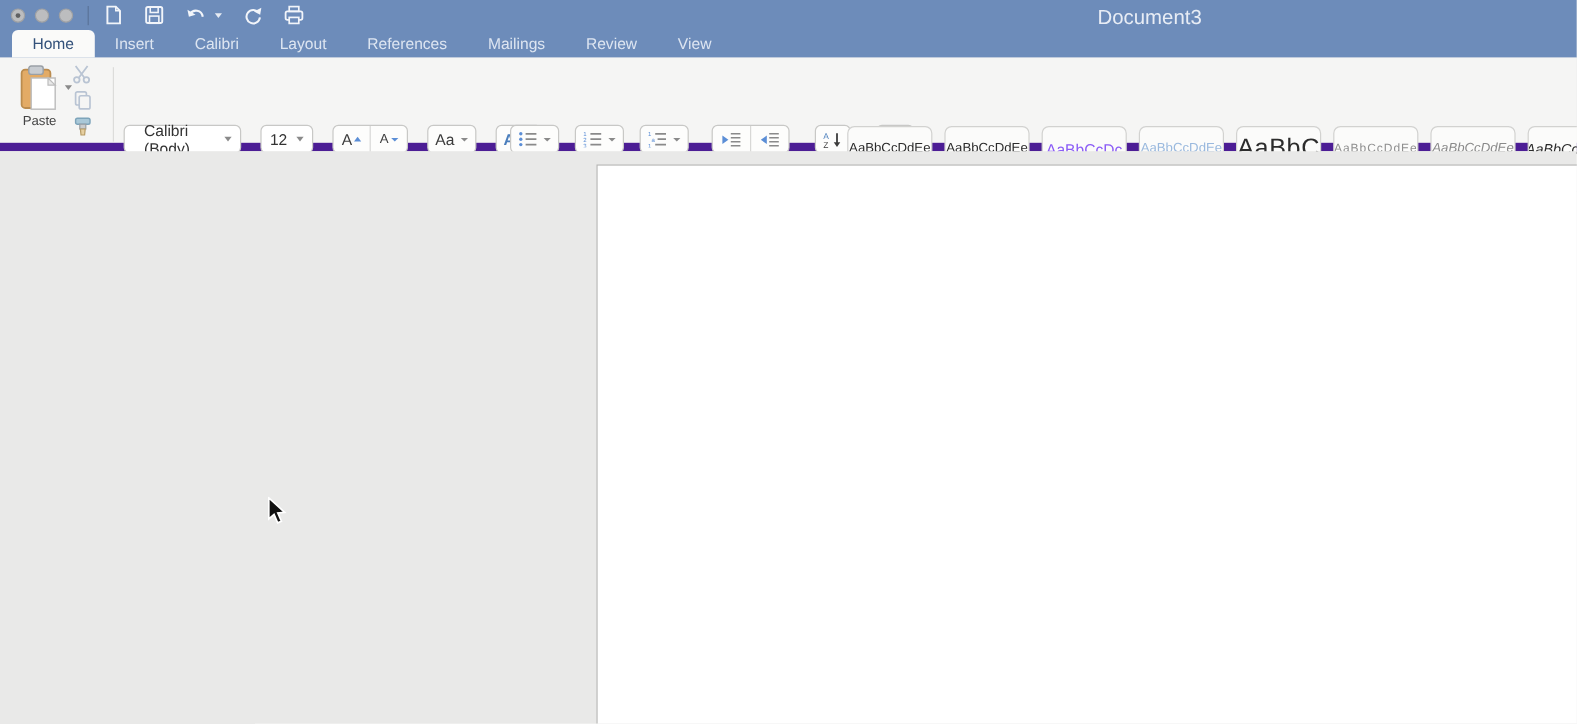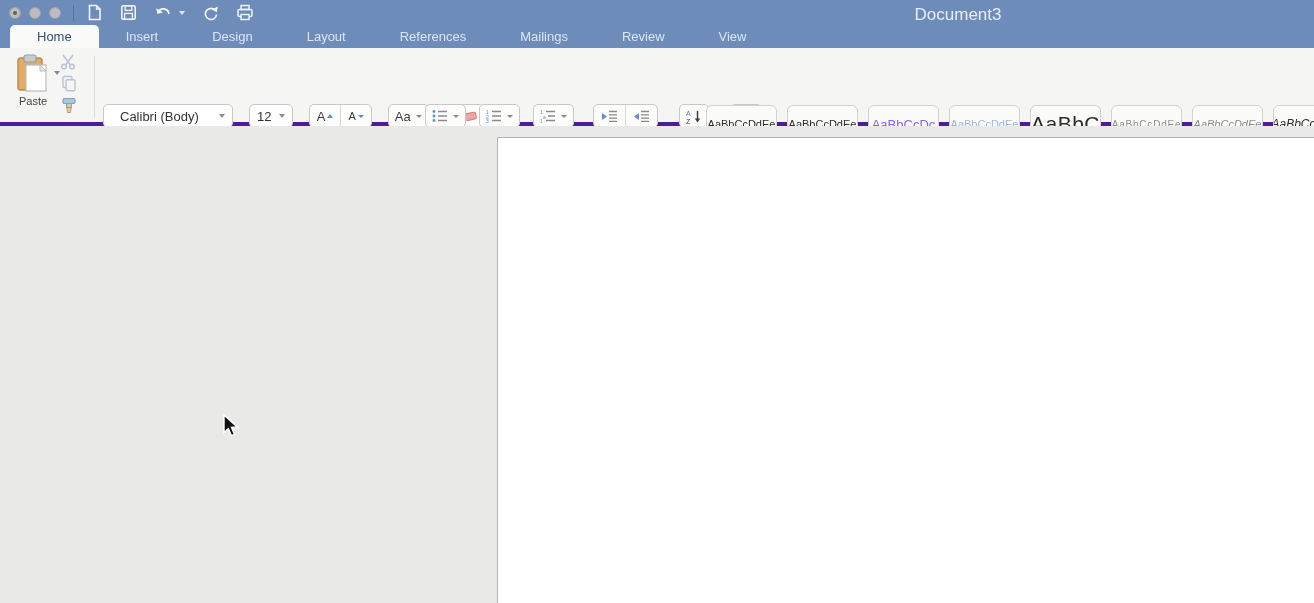--- a/index.html
+++ b/index.html
@@ -11,25 +11,25 @@
   .traffic { display:flex; gap:8px; margin-left:9px; align-items:center; }
   .tl { width:12px; height:12px; border-radius:50%; background:#bcbdbf; border:1px solid #9fa1a4; position:relative; }
   .tl .dot { position:absolute; left:3px; top:3px; width:4px; height:4px; border-radius:50%; background:#606163; }
   .tb-sep { width:1px; height:16px; background:rgba(0,0,0,0.18); margin:0 12px 0 12px; }
   .qa { display:flex; align-items:center; gap:17px; }
   .qa .qbtn { display:flex; align-items:center; color:#f2f5fa; }
   .win-title { position:absolute; left:898px; top:5px; width:120px; text-align:center; color:#e8edf5; font-size:17px; }
 
   
   .tabbar { height:23px; background:#6d8cba; display:flex; align-items:flex-end; padding-left:10px; }
-  .tab { height:23px; line-height:23px; padding:0 27px; font-size:13px; color:#dde5f1; cursor:default;text-align:right; }
+  .tab { height:23px; line-height:23px; padding:0 17px; font-size:13px; color:#dde5f1; cursor:default;text-align:right; }
   .tab.active { background:#fafaf9; color:#33517a; border-radius:5px 5px 0 0; }
 
   
-  .ribbon { height:78px; background:#f5f5f4; border-bottom:4px solid #4c1d95; position:relative; }
+  .ribbon { height:78px; background:#f5f5f4; border-bottom:7px solid #4c1d95; position:relative; }
   .vdiv { position:absolute; top:8px; height:62px; width:1px; background:#dcdcda; }
 
   
   .paste-btn { position:absolute; left:8px; top:5px; width:50px; text-align:center; }
   .paste-label { font-size:11px; color:#444; margin-top:2px; }
   .mini-col { position:absolute; left:60px; top:6px; display:flex; flex-direction:column; gap:5px; align-items:center; }
 
   .row1 { position:absolute; top:56px; left:0; }
   .row2 { position:absolute; top:86px; left:0; }
 
@@ -125,21 +125,21 @@
           <rect x="5" y="10.5" width="8" height="5" fill="#6d8cba" stroke="#f2f5fa" stroke-width="1.4"></rect>
         </svg>
     </span>
   </div>
   <div class="win-title">Document3</div>
 </div>
 
 <div class="tabbar">
   <div class="tab active">Home</div>
   <div class="tab">Insert</div>
-  <div class="tab">Design</div>
+  <div class="tab">Calibri</div>
   <div class="tab">Layout</div>
   <div class="tab">References</div>
   <div class="tab">Mailings</div>
   <div class="tab">Review</div>
   <div class="tab">View</div>
 </div>
 
 <div class="ribbon">
 
   <div class="paste-btn">
@@ -164,21 +164,21 @@
       </svg>
     <svg width="17" height="17" viewBox="0 0 17 17">
         <rect x="2" y="1.5" width="12" height="5" rx="1.5" fill="#a9c8d8" stroke="#7da4ba" stroke-width="1.2"></rect>
         <rect x="5.5" y="6.5" width="5" height="4" fill="#c9ccce" stroke="#9aa0a6" stroke-width="1"></rect>
         <path d="M6 10.5 h4 l-0.5 5 h-3 Z" fill="#e6cfa0" stroke="#b79c66" stroke-width="1"></path>
       </svg>
   </div>
   <div class="vdiv" style="left:94px;"></div>
 
   <div class="row1" style="left:103px;">
-    <span class="combo" style="width:130px;padding-left:16px;">
+    <span class="combo" style="width:98px;padding-left:16px;">
       <span>Calibri (Body)</span>
         <span class="caret"></span>
     </span>
     <span class="gap"></span>
     <span class="combo" style="width:44px;">
       <span>12</span>
         <span class="caret"></span>
     </span>
     <span class="gap"></span>
     <span class="seg">

